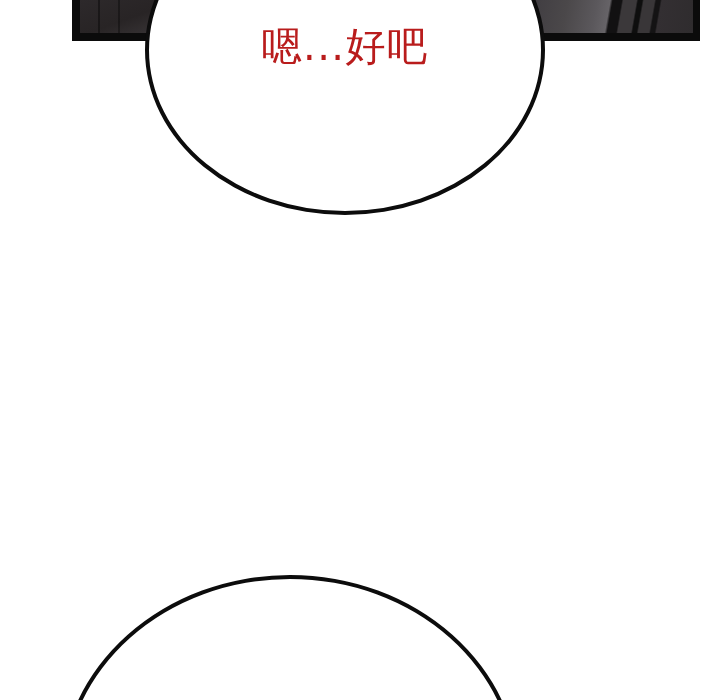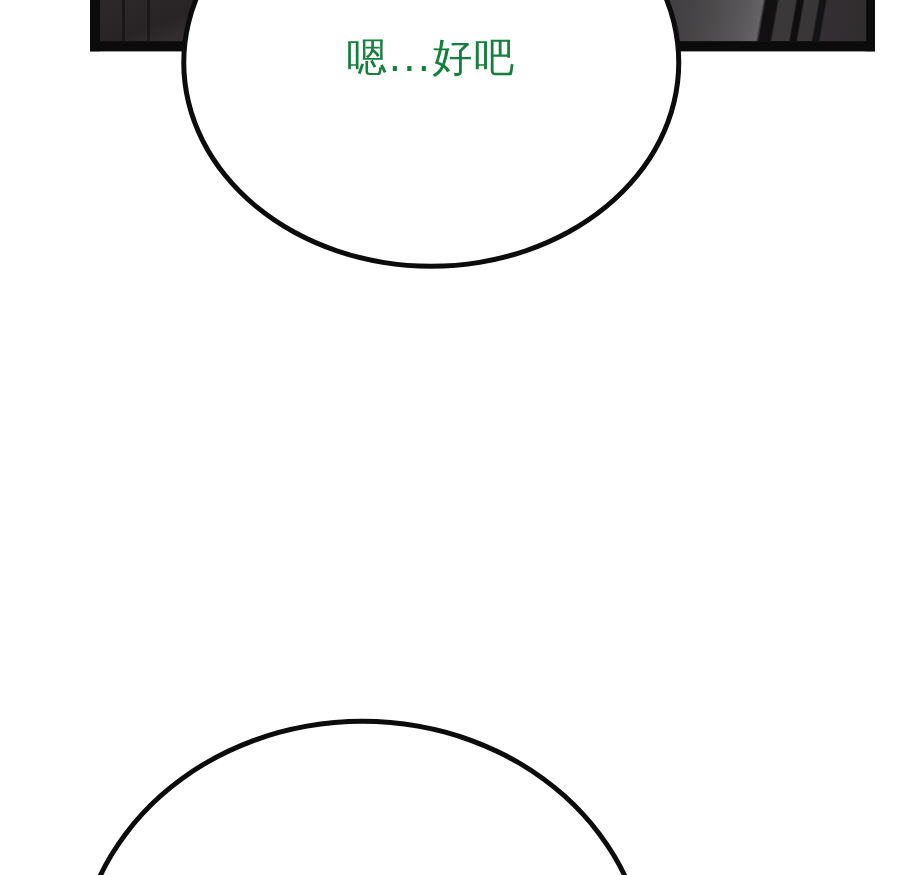--- a/index.html
+++ b/index.html
@@ -78,23 +78,23 @@
   .bubble-top {
     left: 145px;
     top: -115px;
     width: 400px;
     height: 330px;
     display: flex;
     align-items: center;
     justify-content: center;
   }
   .bubble-top .dialogue {
-    font-size: 32px;
+    font-size: 40px;
     letter-spacing: 1.5px;
-    color: #15803d;
+    color: #b91c1c;
     line-height: 1;
     padding-bottom: 8px;
     white-space: nowrap;
   }
   .bubble-bottom {
     left: 60px;
     top: 575px;
     width: 460px;
     height: 410px;
   }

